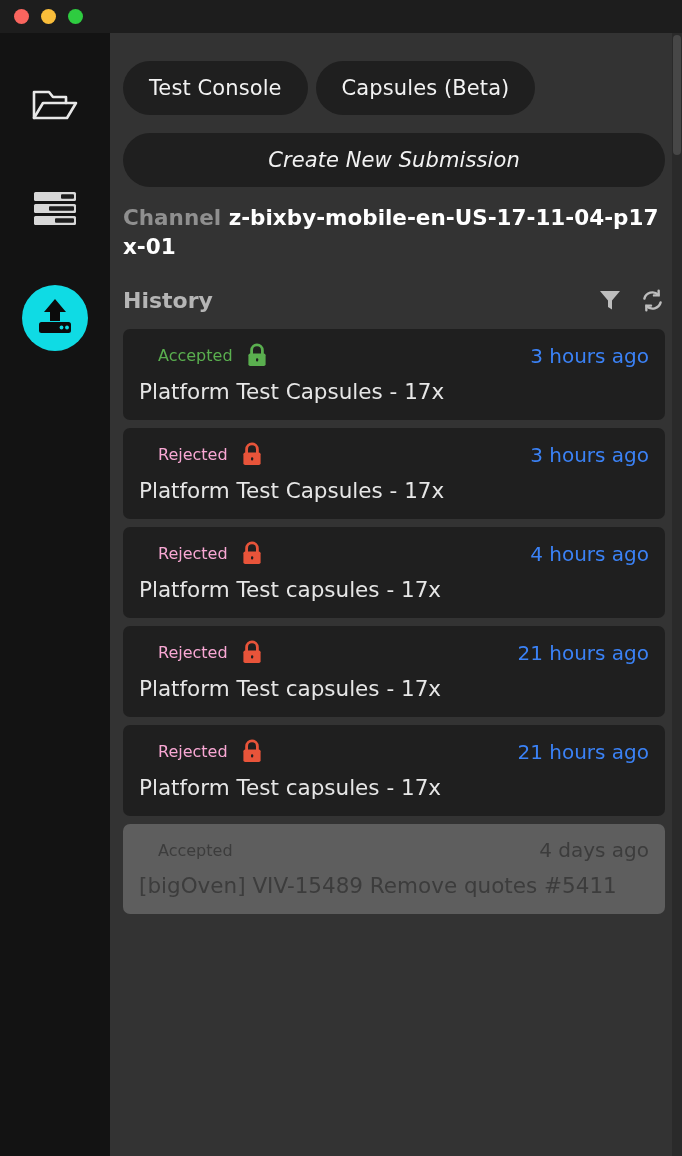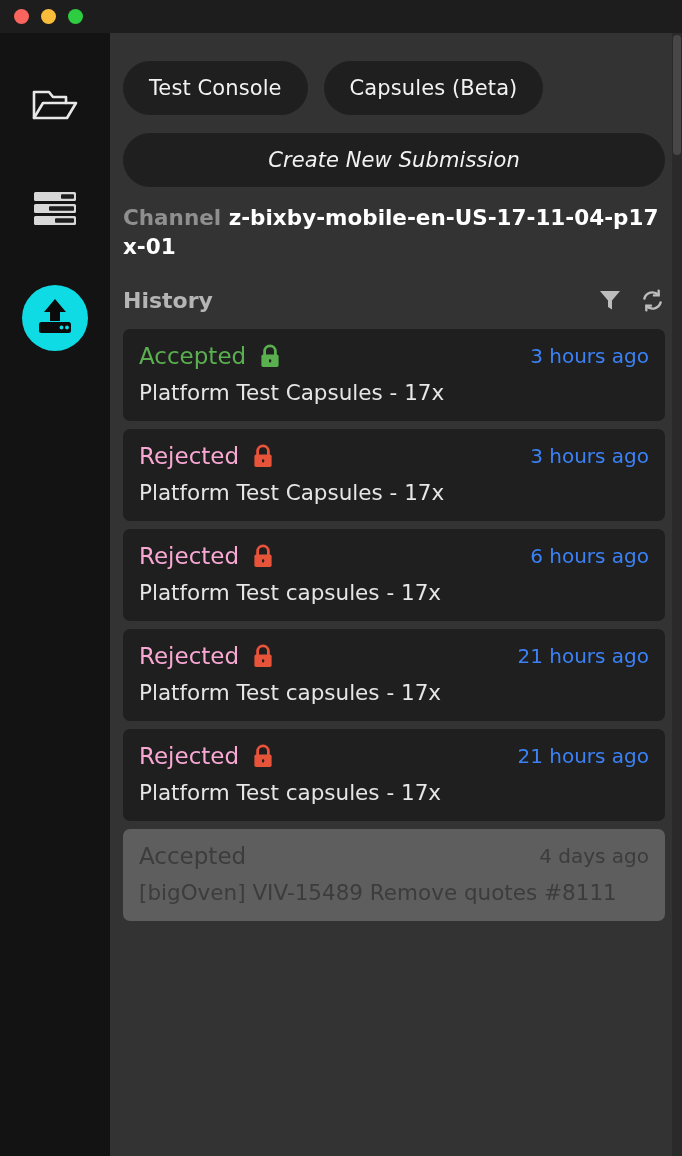--- a/index.html
+++ b/index.html
@@ -92,21 +92,21 @@
     position: relative;
     display: flex;
     flex-direction: column;
     padding: 0 17px 0 13px;
     min-width: 0;
     overflow: hidden;
   }
 
   .toprow {
     display: flex;
-    gap: 16px;
+    gap: 8px;
     margin-top: 28px;
     flex: 0 0 auto;
   }
   .pill {
     background: #1f1f1f;
     color: #f2f2f2;
     border: none;
     border-radius: 999px;
     height: 54px;
     font-size: 21px;
@@ -183,21 +183,22 @@
     display: flex;
     align-items: center;
     justify-content: space-between;
   }
   .card-status-wrap {
     display: flex;
     align-items: center;
     gap: 13px;
   }
   .card-status {
-    font-size: 23px;
+    font-size: 16px;
+    margin-left: 19px;
   }
   .card-status.accepted { color: #5aaf4f; }
   .card-status.rejected { color: #f9a8d4; }
   .card-time {
     font-size: 20px;
     color: #3b82f6;
   }
   .card-title {
     margin-top: 11px;
     font-size: 21.5px;
@@ -352,21 +353,21 @@
               <div class="card-status-wrap">
                 <span class="card-status rejected">Rejected</span>
                 <span>
                   <svg class="lock" width="22" height="25" viewBox="0 0 22 25">
                     <path d="M5.6 11 V7.2 a5.4 5.4 0 0 1 10.8 0 V11" fill="none" stroke="#e8543a" stroke-width="2.8"></path>
                     <rect x="2.4" y="10.4" width="17.2" height="12.6" rx="1.8" fill="#e8543a"></rect>
                     <rect x="10" y="15.2" width="2.2" height="3.4" rx="1" fill="#1f1f1f"></rect>
                   </svg>
                 </span>
               </div>
-              <span class="card-time">6 hours ago</span>
+              <span class="card-time">4 hours ago</span>
             </div>
             <div class="card-title">Platform Test capsules - 17x</div>
           </div>
           <div class="card">
             <div class="card-top">
               <div class="card-status-wrap">
                 <span class="card-status rejected">Rejected</span>
                 <span>
                   <svg class="lock" width="22" height="25" viewBox="0 0 22 25">
                     <path d="M5.6 11 V7.2 a5.4 5.4 0 0 1 10.8 0 V11" fill="none" stroke="#e8543a" stroke-width="2.8"></path>
@@ -395,21 +396,21 @@
             </div>
             <div class="card-title">Platform Test capsules - 17x</div>
           </div>
           <div class="card selected">
             <div class="card-top">
               <div class="card-status-wrap">
                 <span class="card-status accepted">Accepted</span>
               </div>
               <span class="card-time">4 days ago</span>
             </div>
-            <div class="card-title">[bigOven] VIV-15489 Remove quotes #8111</div>
+            <div class="card-title">[bigOven] VIV-15489 Remove quotes #5411</div>
           </div>
         </div>
 
     </div>
 
     <div class="scrollbar-track"></div>
     <div class="scrollbar-thumb"></div>
 
   </div>
 </div>

